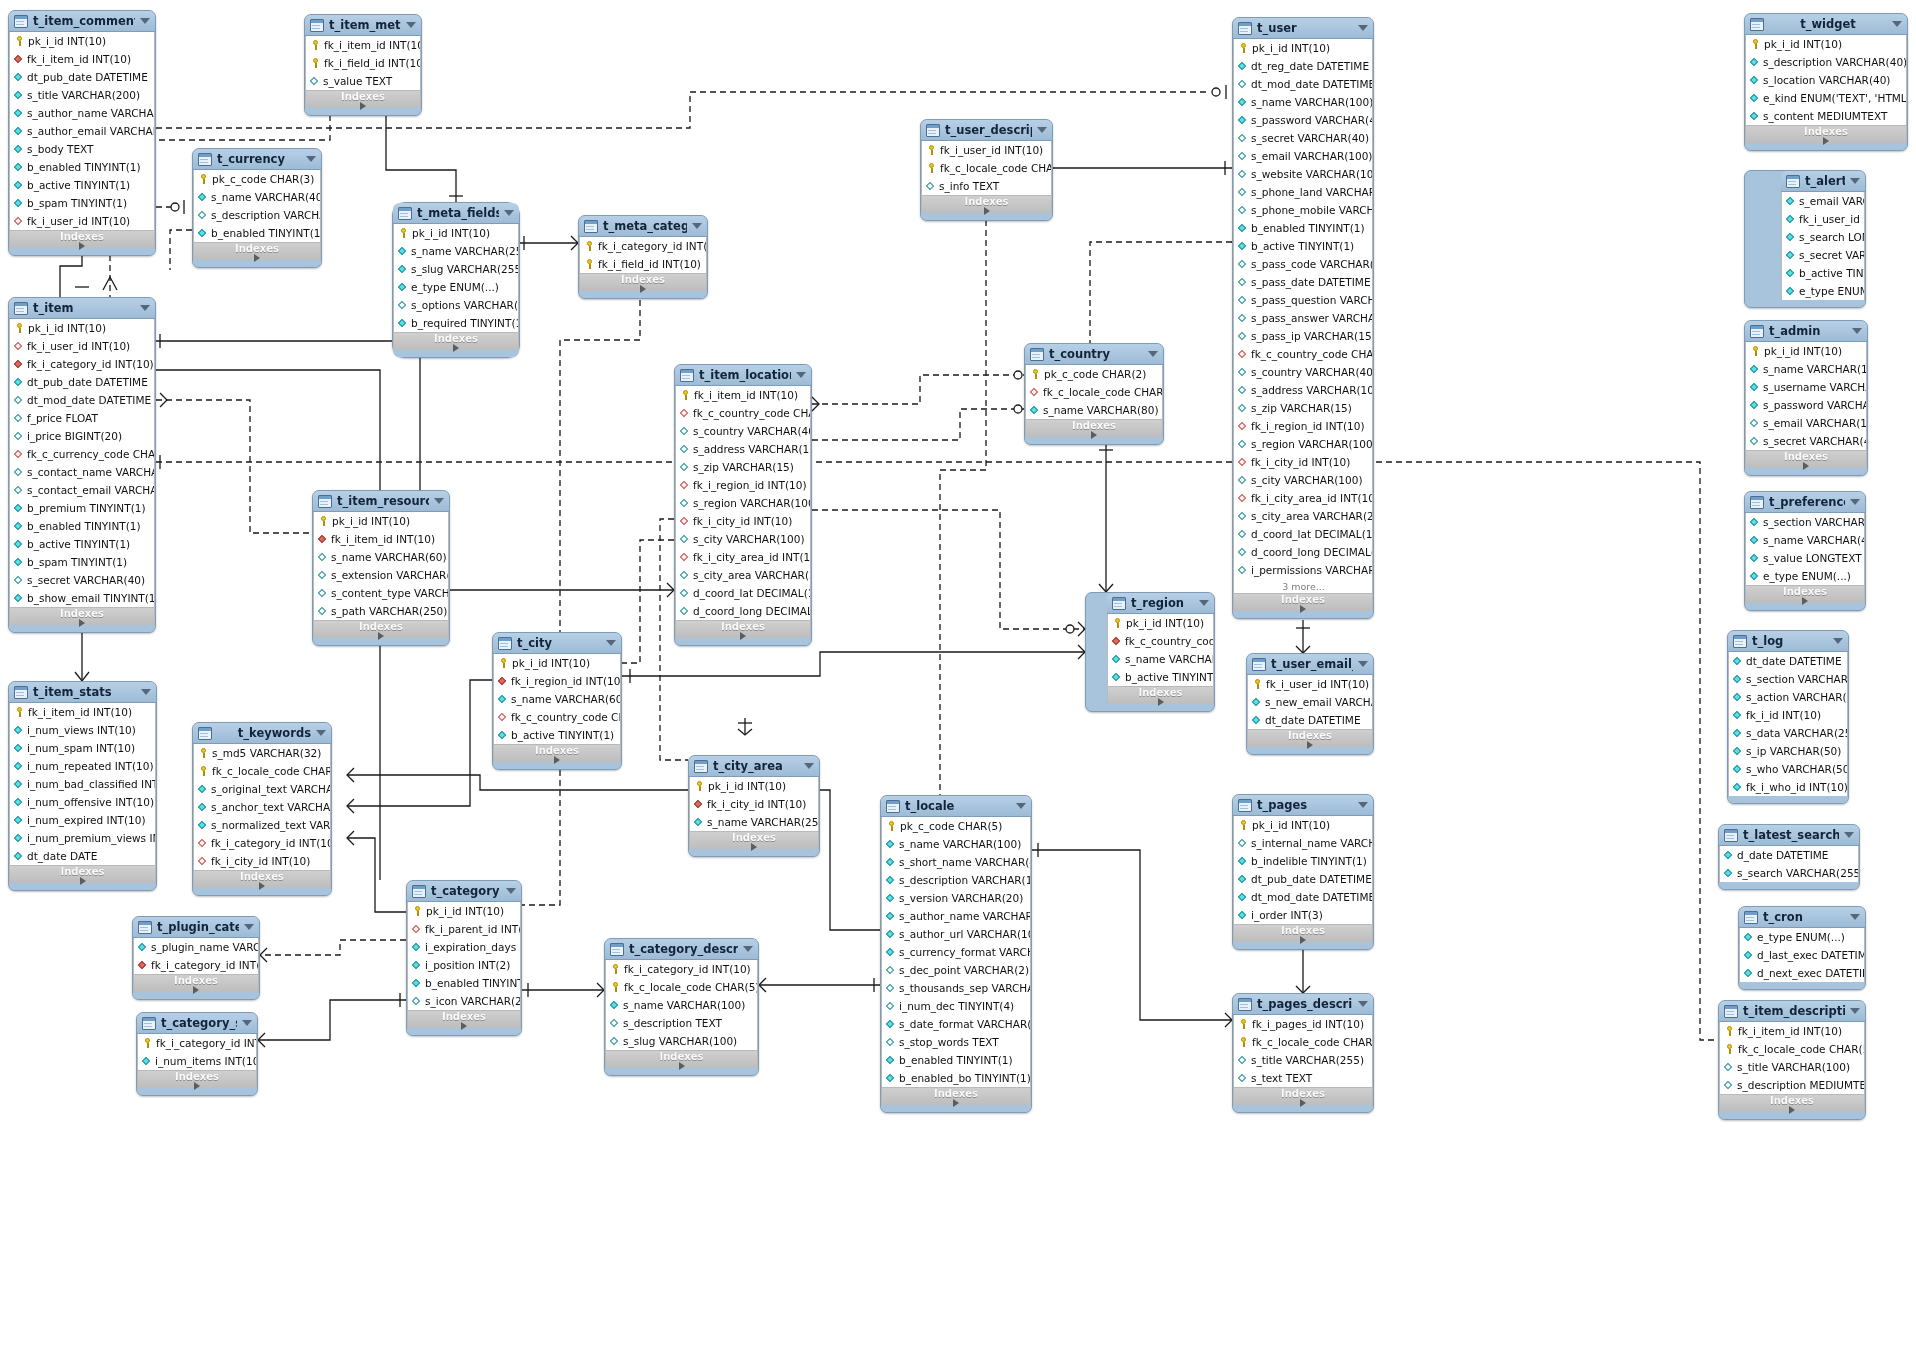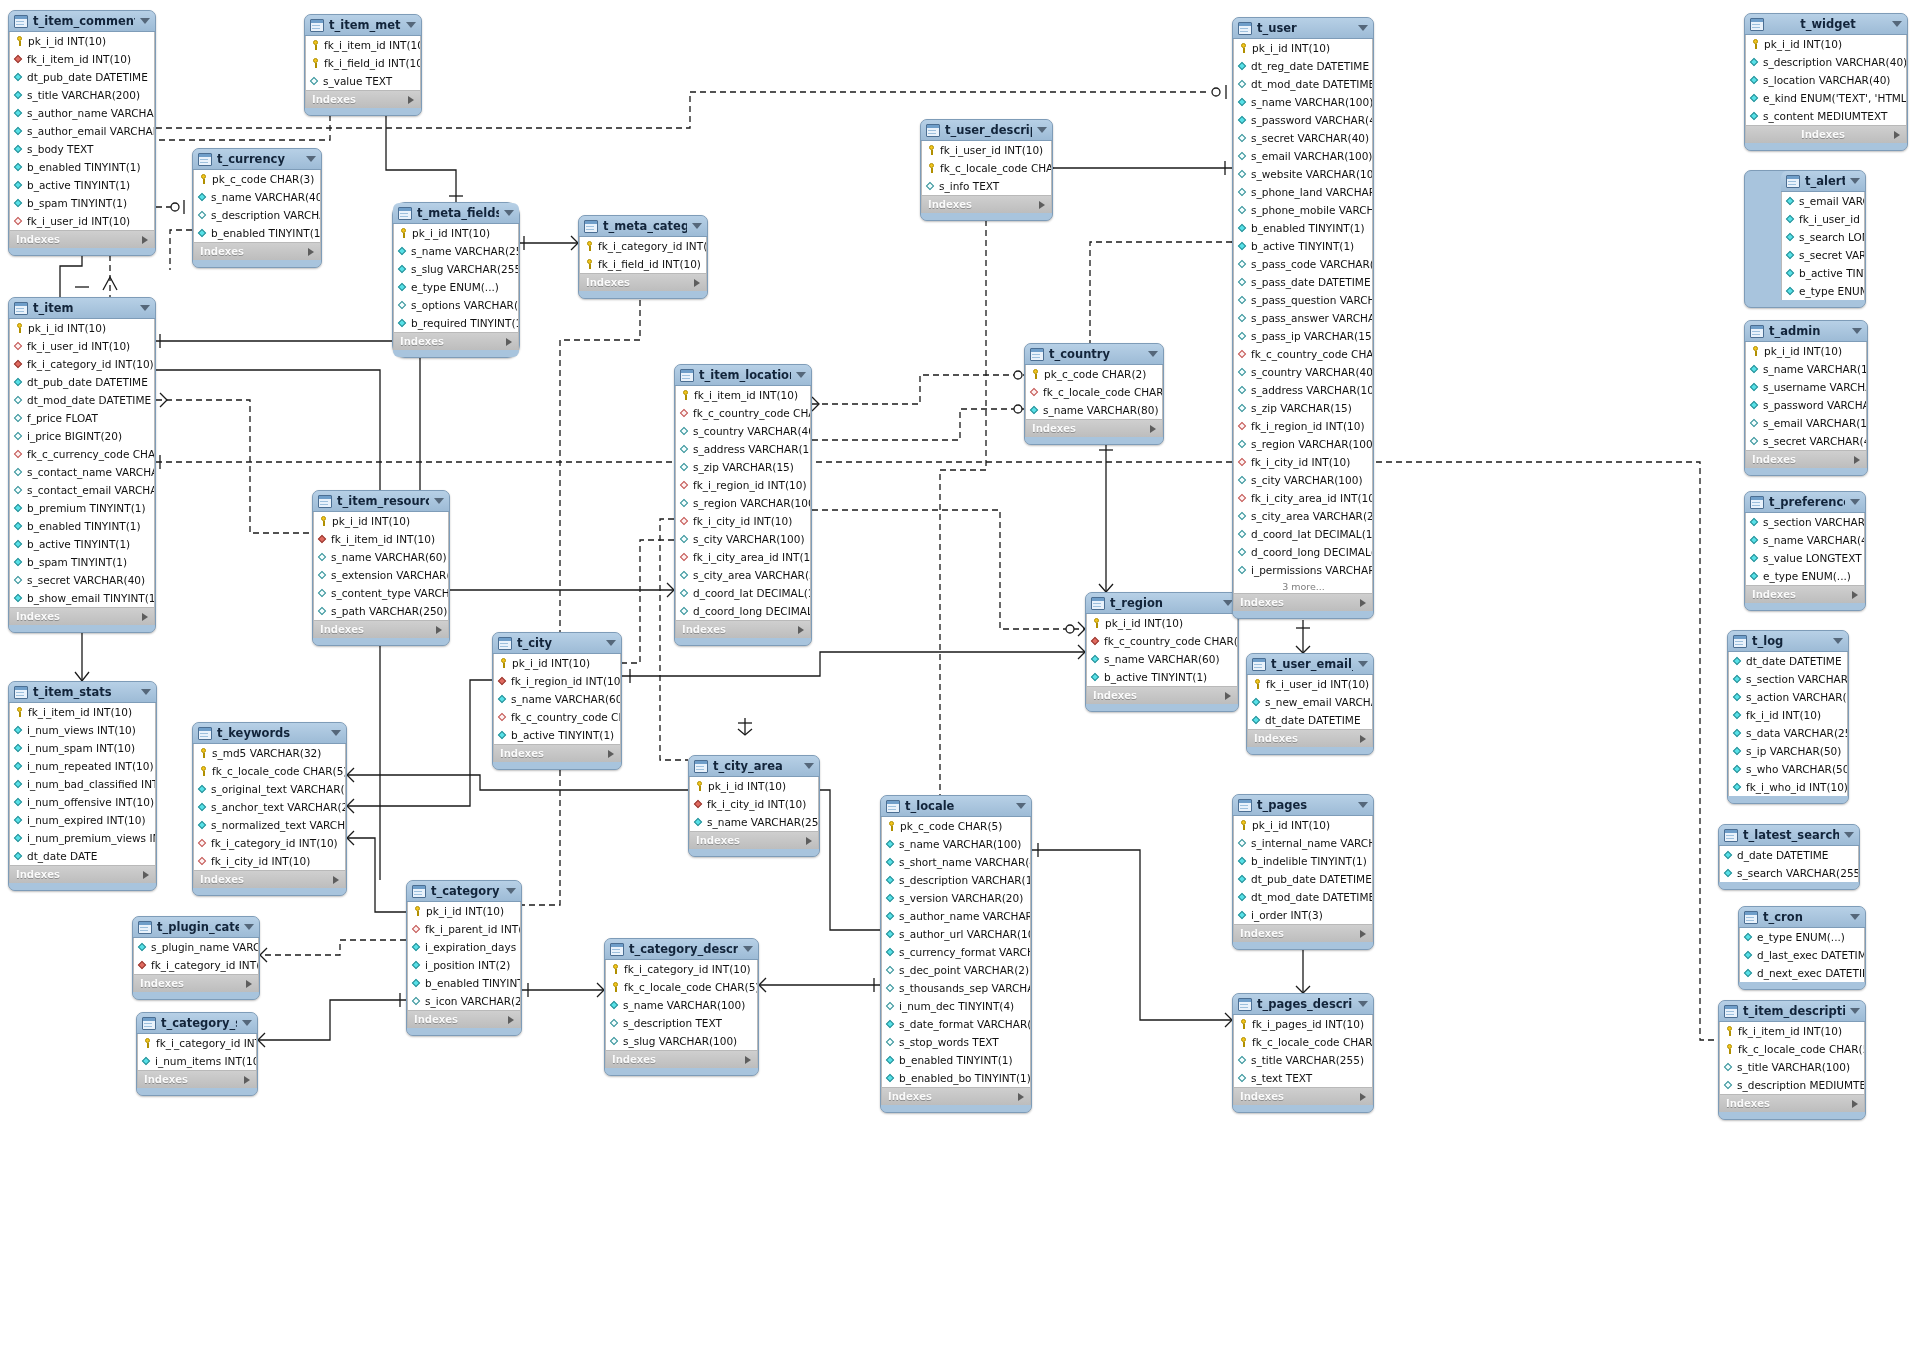--- a/index.html
+++ b/index.html
@@ -35,21 +35,21 @@
   .gly.dia{width:9px;height:9px;}
   .gly.dia:before{content:"";position:absolute;left:1px;top:1px;width:6px;height:6px;
        transform:rotate(45deg);box-sizing:border-box;}
   .gly.dia.solid:before{background:#57e1e8;border:1px solid #2b8d94;}
   .gly.dia.hollow:before{background:#f4feff;border:1px solid #2b8d94;}
   .gly.dia.red:before{background:#fdf1f1;border:1px solid #c0504d;}
   .gly.dia.redsolid:before{background:#e06a60;border:1px solid #973b33;}
   .idx{display:flex;align-items:center;height:17px;padding:0 6px 0 6px;
        background:linear-gradient(180deg,#cfcfcf 0%,#bdbdbd 100%);
        border-left:1px solid #b9b9b9;border-right:1px solid #b9b9b9;
-       border-top:1px solid #b9b9b9;}
+       border-top:1px solid #b9b9b9;flex-direction:column;}
   .idx .lbl{flex:1;font-size:10px;font-weight:bold;color:#fafafa;text-shadow:0 1px 0 #8d8d8d;}
   .idx .arw{width:0;height:0;border-top:4.5px solid transparent;border-bottom:4.5px solid transparent;
        border-left:6px solid #5d5d5d;}
   .foot{height:7px;background:#a8c4dd;border-radius:0 0 6px 6px;}
 </style>
 </head>
 <body>
 
 <div id="canvas">
   <svg class="links" viewBox="0 0 1916 1370" xmlns="http://www.w3.org/2000/svg">
@@ -573,21 +573,21 @@
           <span class="gly dia solid"></span>
           <span>s_name VARCHAR(80)</span>
         </div>
       </div>
       <div class="idx">
         <span class="lbl">Indexes</span>
         <span class="arw"></span>
       </div>
       <div class="foot"></div>
     </div>
-    <div class="tbl" style="left: 1085px; top: 592px; width: 154px;">
+    <div class="tbl" style="left: 1085px; top: 592px; width: 130px; padding-left: 21px;">
       <div class="hdr">
         <span class="ticon"></span>
         <span class="tname">t_region</span>
         <span class="caret"></span>
       </div>
       <div class="cols">
         <div class="col">
           <span class="gly key"></span>
           <span>pk_i_id INT(10)</span>
         </div>
@@ -1130,21 +1130,21 @@
           <span class="gly dia solid"></span>
           <span>dt_date DATE</span>
         </div>
       </div>
       <div class="idx">
         <span class="lbl">Indexes</span>
         <span class="arw"></span>
       </div>
       <div class="foot"></div>
     </div>
-    <div class="tbl" style="left: 192px; top: 722px; width: 155px;">
+    <div class="tbl" style="left: 192px; top: 722px; width: 140px; text-align: right;">
       <div class="hdr">
         <span class="ticon"></span>
         <span class="tname">t_keywords</span>
         <span class="caret"></span>
       </div>
       <div class="cols">
         <div class="col">
           <span class="gly key"></span>
           <span>s_md5 VARCHAR(32)</span>
         </div>

